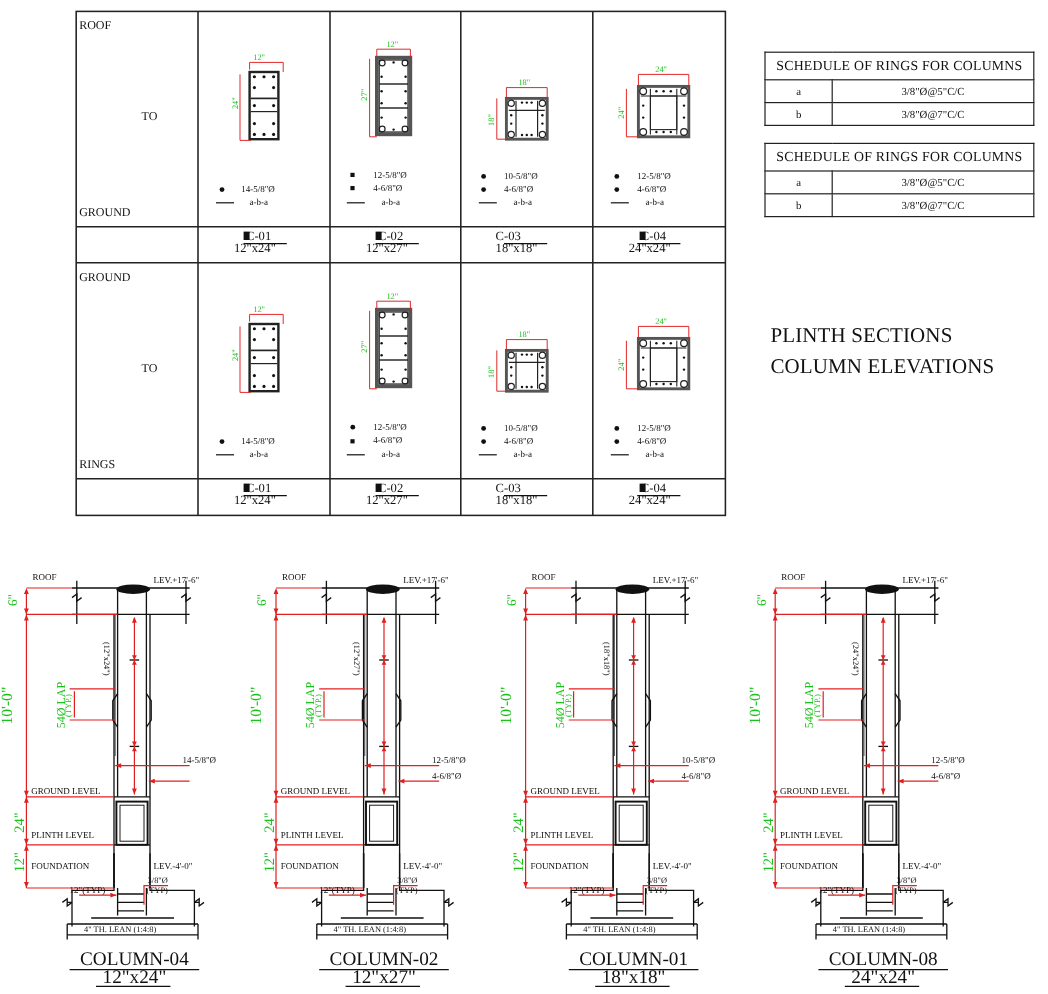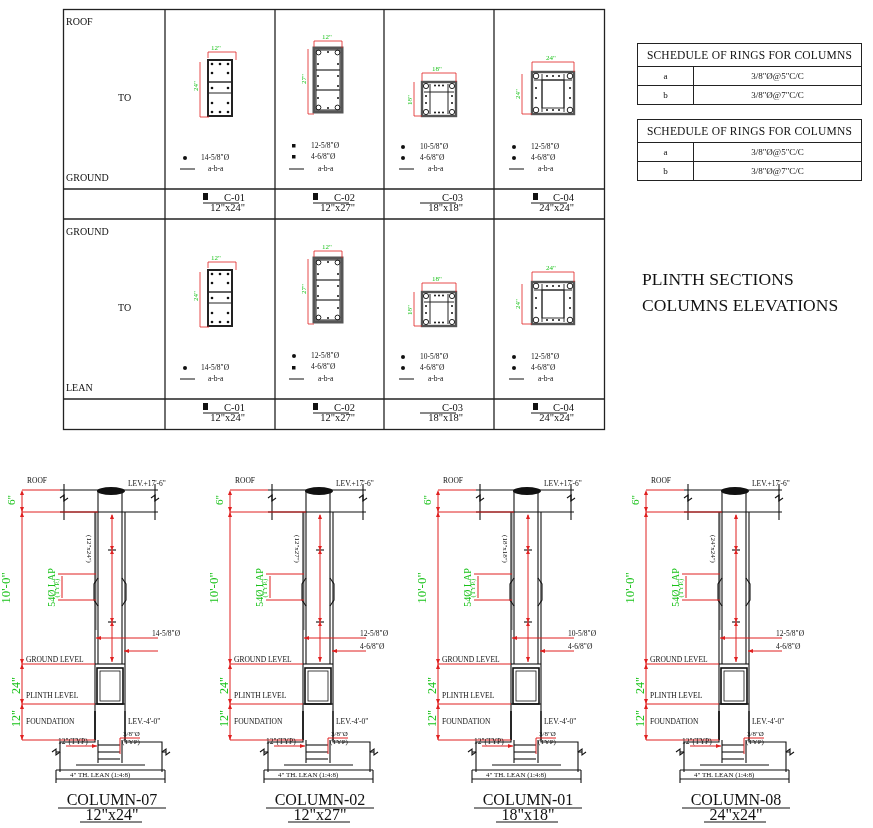--- a/index.html
+++ b/index.html
@@ -6,21 +6,21 @@
   body { width:873px; height:828px; position:relative; overflow:hidden; font-family:"Liberation Serif", serif; color:#111; }
   .abs { position:absolute; }
   .t { position:absolute; white-space:nowrap; font-family:"Liberation Serif", serif; }
   svg { position:absolute; left:0; top:0; }
   .sched { position:absolute; border:1px solid #222; border-collapse:collapse; font-family:"Liberation Serif", serif; }
   .sched td { border:1px solid #222; text-align:center; font-size:9px; height:18px; padding:0; }
   .sched .hd { font-size:11.5px; height:22px; letter-spacing:0.2px; }
   .title-big { font-size:17.5px; letter-spacing:0.1px; }
   .lbl { font-size:10px; }
   .leg { font-size:7.5px; }
-  .cap1 { font-size:10.5px; line-height:10px; text-align:right; }
+  .cap1 { font-size:10.5px; line-height:10px; text-align:left; }
   .col-title { font-size:16px; text-align:center; }
 </style>
 </head>
 <body>
 
 <svg width="873" height="828">
 
   <g stroke="#222" stroke-width="1.3" fill="none">
     <rect x="63.5" y="9.5" width="541" height="420"></rect>
     <line x1="165" y1="9.5" x2="165" y2="429.5"></line>
@@ -320,21 +320,21 @@
 </svg>
 
 <div>
 
   <span class="t lbl" style="left:66px;top:16px">ROOF</span>
   <span class="t lbl" style="left:118px;top:92px">TO</span>
   <span class="t lbl" style="left:66px;top:172px">GROUND</span>
 
   <span class="t lbl" style="left:66px;top:226px">GROUND</span>
   <span class="t lbl" style="left:118px;top:302px">TO</span>
-  <span class="t lbl" style="left:66px;top:382px">LEAN</span>
+  <span class="t lbl" style="left:66px;top:382px">RINGS</span>
 
   <span class="t" style="left:211px;top:44px;font-size:7px;color:#19c219">12"</span>
   <span class="t" style="left:191px;top:82px;font-size:7px;color:#19c219;transform:rotate(-90deg)">24"</span>
   <span class="t" style="left:322px;top:33px;font-size:7px;color:#19c219">12"</span>
   <span class="t" style="left:299px;top:75px;font-size:7px;color:#19c219;transform:rotate(-90deg)">27"</span>
   <span class="t" style="left:432px;top:65px;font-size:7px;color:#19c219">18"</span>
   <span class="t" style="left:405px;top:96px;font-size:7px;color:#19c219;transform:rotate(-90deg)">18"</span>
   <span class="t" style="left:546px;top:54px;font-size:7px;color:#19c219">24"</span>
   <span class="t" style="left:513px;top:90px;font-size:7px;color:#19c219;transform:rotate(-90deg)">24"</span>
 
@@ -431,42 +431,42 @@
         <td>3/8"Ø@5"C/C</td>
       </tr>
   <tr>
         <td>b</td>
         <td>3/8"Ø@7"C/C</td>
       </tr>
 </tbody>
   </table>
 
 <span class="t title-big" style="left:642px;top:269px">PLINTH SECTIONS</span>
-<span class="t title-big" style="left:642px;top:295px">COLUMNS ELEVATIONS</span>
+<span class="t title-big" style="left:642px;top:295px">COLUMN ELEVATIONS</span>
 
 <div>
   <span class="t" style="left:27px;top:476px;font-size:7.5px">ROOF</span>
   <span class="t" style="left:128px;top:479px;font-size:7.5px">LEV.+17'-6"</span>
   <span class="t" style="left:6px;top:494px;font-size:11px;color:#19c219;transform:rotate(-90deg)">6"</span>
   <span class="t" style="left:-10px;top:580px;font-size:13px;color:#19c219;transform:rotate(-90deg)">10'-0"</span>
   <span class="t" style="left:75px;top:545px;font-size:7px;transform:rotate(90deg)">(12"x24")</span>
   <span class="t" style="left:32px;top:582px;font-size:10px;color:#19c219;transform:rotate(-90deg)">54Ø LAP</span>
   <span class="t" style="left:48px;top:584px;font-size:7px;color:#19c219;transform:rotate(-90deg)">(TYP.)</span>
   <span class="t" style="left:152px;top:629px;font-size:7.5px">14-5/8"Ø</span>
   <span class="t" style="left:26px;top:655px;font-size:7.5px">GROUND LEVEL</span>
   <span class="t" style="left:8px;top:678px;font-size:12px;color:#19c219;transform:rotate(-90deg)">24"</span>
   <span class="t" style="left:26px;top:691px;font-size:7.5px">PLINTH LEVEL</span>
   <span class="t" style="left:8px;top:711px;font-size:12px;color:#19c219;transform:rotate(-90deg)">12"</span>
   <span class="t" style="left:26px;top:717px;font-size:7.5px">FOUNDATION</span>
   <span class="t" style="left:128px;top:717px;font-size:7.5px">LEV.-4'-0"</span>
   <span class="t" style="left:58px;top:737px;font-size:7.5px">12"(TYP)</span>
   <span class="t" style="left:123px;top:730px;font-size:7px">3/8"Ø</span>
   <span class="t" style="left:122px;top:738px;font-size:7px">(TYP)</span>
   <span class="t" style="left:70px;top:771px;font-size:7px">4" TH. LEAN (1:4:8)</span>
-  <div class="abs col-title" style="left:52px;top:791px;width:120px">COLUMN-07</div>
+  <div class="abs col-title" style="left:52px;top:791px;width:120px">COLUMN-04</div>
   <div class="abs col-title" style="left:52px;top:806px;width:120px">12"x24"</div>
 </div>
 
 <div>
   <span class="t" style="left:235px;top:476px;font-size:7.5px">ROOF</span>
   <span class="t" style="left:336px;top:479px;font-size:7.5px">LEV.+17'-6"</span>
   <span class="t" style="left:214px;top:494px;font-size:11px;color:#19c219;transform:rotate(-90deg)">6"</span>
   <span class="t" style="left:198px;top:580px;font-size:13px;color:#19c219;transform:rotate(-90deg)">10'-0"</span>
   <span class="t" style="left:283px;top:545px;font-size:7px;transform:rotate(90deg)">(12"x27")</span>
   <span class="t" style="left:240px;top:582px;font-size:10px;color:#19c219;transform:rotate(-90deg)">54Ø LAP</span>

